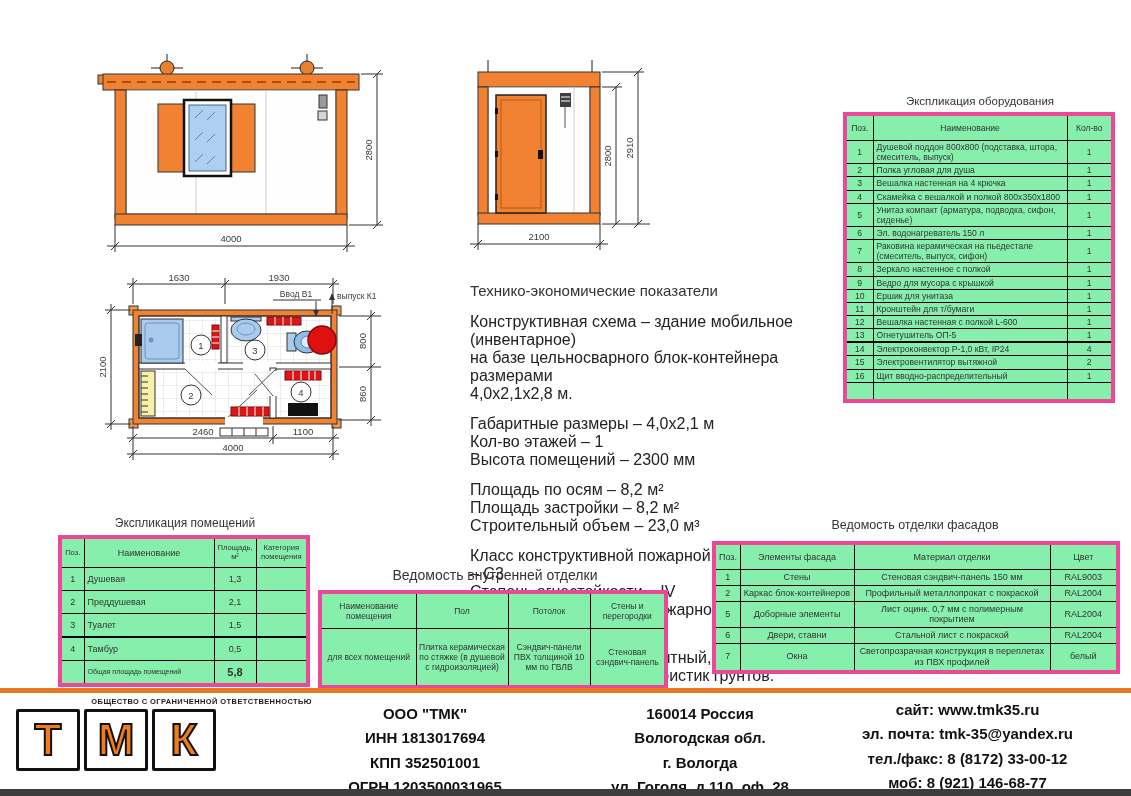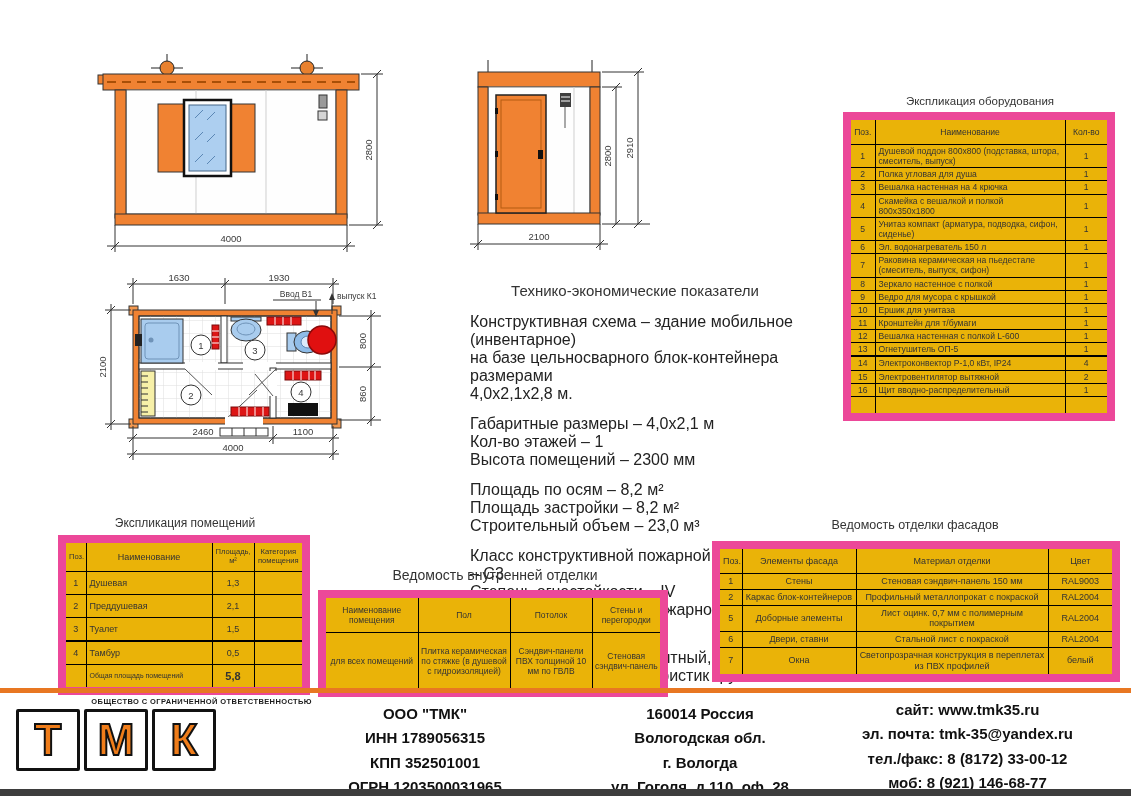--- a/index.html
+++ b/index.html
@@ -2,39 +2,39 @@
 <html><head>
 <meta charset="utf-8">
 <style>
   html,body{margin:0;padding:0;background:#888;}
   .page{position:relative;width:1131px;height:796px;background:#fff;overflow:hidden;
         font-family:"Liberation Sans",sans-serif;color:#222;}
   .abs{position:absolute;}
   .doc-title{left:400px;top:6px;width:380px;text-align:center;color:#3b3b4a;
              font-size:13px;line-height:1.25;}
   .tbl-title{text-align:center;color:#333;}
-  .dtable{border-collapse:collapse;table-layout:fixed;background:#eab308;border:8px solid #ec4899;}
+  .dtable{border-collapse:collapse;table-layout:fixed;background:#86efac;border:4px solid #ec4899;}
   .dtable td,.dtable th{border:1px solid #000;font-weight:normal;color:#333;
                         vertical-align:middle;overflow:hidden;}
   .c{text-align:center;}
   .eq td,.eq th{font-size:8.6px;line-height:1.18;padding:1px 3px;}
   .eq th{height:22px;}
   .thick td{border-bottom-width:2px;}
   .emptyrow td{height:14px;}
   .rm td,.rm th{font-size:9px;padding:1px 3px;line-height:1.15;}
   .rm th{font-size:7.6px;height:26px;}
   .rm td{height:20px;}
   .rm .total-label{font-size:7px;}
   .rm .total-val{font-size:11px;font-weight:bold;text-align:center;margin-top:28px;}
   .in td,.in th{font-size:8.5px;padding:2px;line-height:1.2;text-align:center;}
   .in th{height:30px;}
   .in td{height:52px;}
   .fa td,.fa th{font-size:9px;padding:2px 3px;line-height:1.2;text-align:center;}
   .fa th{height:20px;}
-  .tech-title{font-size:15px;color:#333;margin-bottom:14px;text-align:center;}
+  .tech-title{font-size:15px;color:#333;margin-bottom:14px;}
   .tech p{margin:0 0 12px 0;font-size:10.5px;line-height:1.3;color:#3f3f3f;}
   svg text{font-family:"Liberation Sans",sans-serif;font-size:9.5px;fill:#3a3a3a;}
   svg .rc{font-size:9.5px;}
   
   .bar-orange{left:0;top:688px;width:1131px;height:5px;background:#E87722;}
   .bar-dark{left:0;top:789px;width:1131px;height:7px;background:#3d3d3d;}
   .f-left{left:12px;top:697px;width:300px;text-align:right;}
   .f-type{font-size:7.5px;font-weight:bold;color:#1c1c1c;letter-spacing:.4px;margin-bottom:3px;}
   .logo-row{display:flex;gap:4px;margin-left:4px;}
   .logo-box{width:58px;height:56px;border:3px solid #111;border-radius:2px;background:#fff;
@@ -566,21 +566,21 @@
           <span class="logo-letter">М</span>
         </div>
       <div class="logo-box">
           <span class="logo-letter">К</span>
         </div>
     </div>
     <div class="f-tagline">ТЕХНОЛОГИИ МОДУЛЬНЫХ КОНСТРУКЦИЙ</div>
   </div>
   <div class="abs f-col f-company">
     <div>ООО "ТМК"</div>
-    <div>ИНН 1789056315</div>
+    <div>ИНН 1813017694</div>
     <div>КПП 352501001</div>
     <div>ОГРН 1203500031965</div>
   </div>
   <div class="abs f-col f-address">
     <div>160014 Россия</div>
     <div>Вологодская обл.</div>
     <div>г. Вологда</div>
     <div>ул. Гоголя, д.110, оф. 28</div>
   </div>
   <div class="abs f-col f-contacts">

